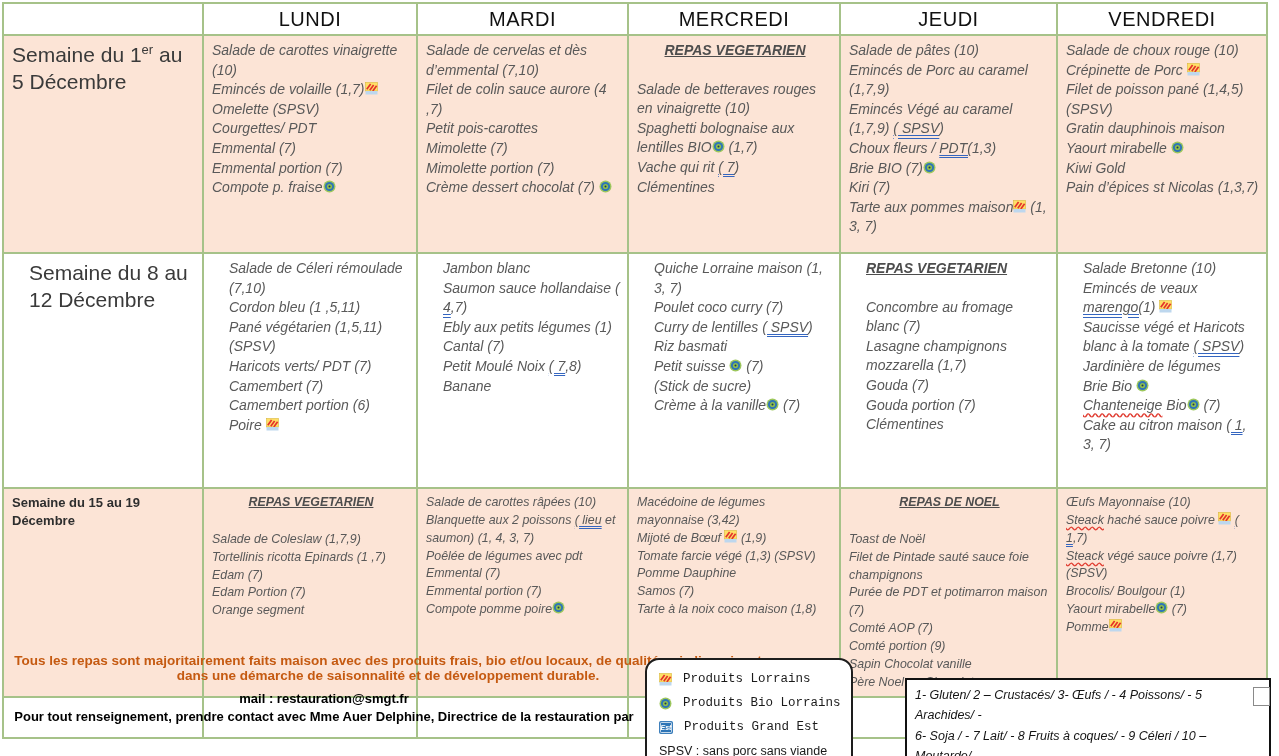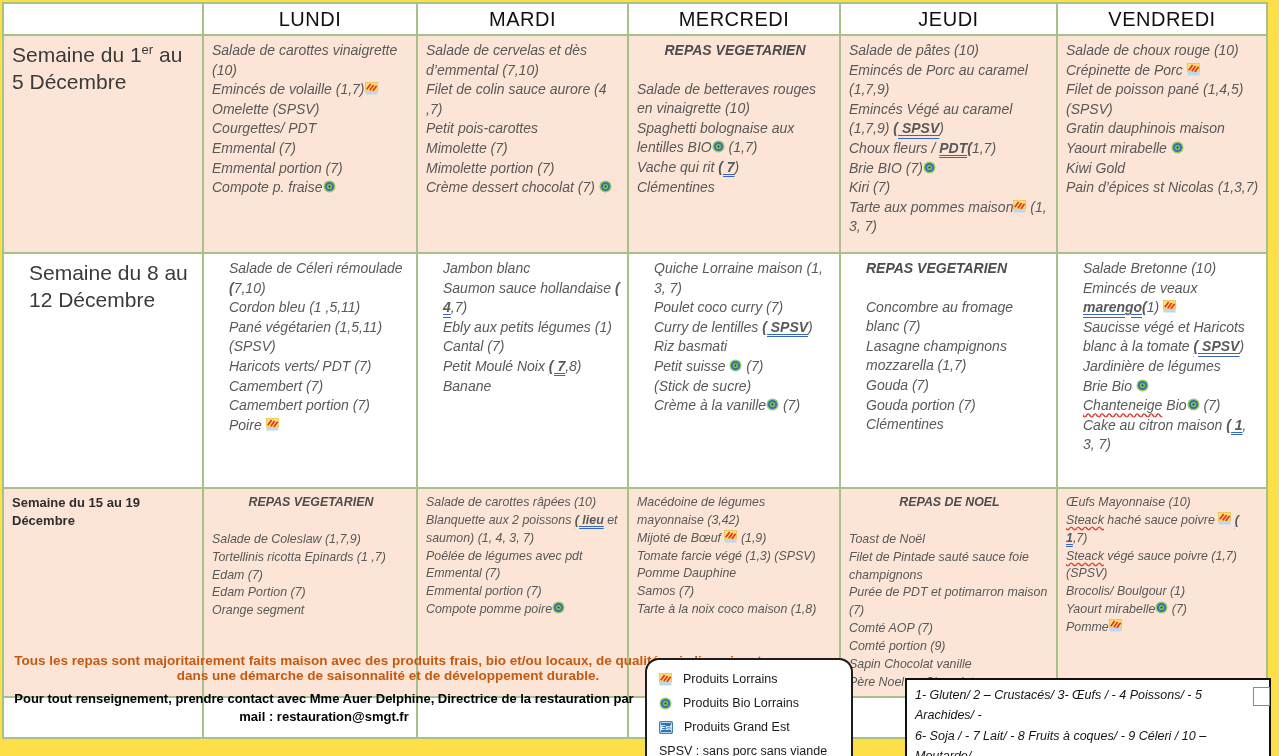--- a/index.html
+++ b/index.html
@@ -1,56 +1,56 @@
 <!DOCTYPE html>
 <html><head>
 <meta charset="utf-8">
 <style>
   html,body{margin:0;padding:0;background:#e9e9e9;}
-  .page{position:relative;width:1279px;height:756px;background:#fde047;overflow:hidden;
+  .page{position:relative;width:1279px;height:756px;background:#ffffff;overflow:hidden;
         font-family:"Liberation Sans",sans-serif;}
 
   table.menu{border-collapse:collapse;position:absolute;left:2px;top:2px;table-layout:fixed;}
   table.menu td{border:2px solid #A6C289;vertical-align:top;padding:5px 6px 4px 8px;overflow:hidden;}
 
   tr.r-head td{height:26px;vertical-align:middle;text-align:center;padding:2px;
                font-size:20px;letter-spacing:.5px;color:#101010;background:#fff;}
   tr.r-w0 td{height:207px;background:#FCE4D6;}
   tr.r-w1 td{height:224px;background:#ffffff;padding-left:25px;}
   tr.r-w2 td{height:182px;background:#FCE4D6;}
   tr.r-bottom td{height:30px;background:#ffffff;}
 
   td.week-label{font-size:21px;color:#3a3a3a;line-height:1.3;padding-top:7px;}
   td.week-label sup{font-size:13px;}
   tr.r-w2 td.week-label{font-size:13px;font-weight:bold;color:#2e2e2e;line-height:1.35;}
 
   td.menu-cell p{margin:0;font-style:italic;color:#595959;font-size:14px;line-height:1.4;}
   tr.r-w2 td.menu-cell p{font-size:12.4px;line-height:1.44;}
-  td.menu-cell p.hd{font-weight:bold;text-align:center;color:#4d4d4d;}
+  td.menu-cell p.hd{font-weight:bold;text-decoration:underline;text-align:center;color:#4d4d4d;}
   td.menu-cell p.hd.left{text-align:left;}
   td.menu-cell p.mb{margin-bottom:19px;}
 
-  .u-b{text-decoration-line:underline;text-decoration-style:double;text-decoration-color:#3465BF;text-underline-offset:2px;font-weight:bold;}
+  .u-b{text-decoration-line:underline;text-decoration-style:double;text-decoration-color:#3465BF;text-underline-offset:2px;}
   .u-r{text-decoration-line:underline;text-decoration-style:wavy;text-decoration-color:#E03C31;text-underline-offset:2px;}
 
   .icon{display:inline-block;vertical-align:-1px;line-height:0;}
 
   .banner{position:absolute;left:2px;top:653px;width:772px;z-index:5;text-align:center;
           color:#C55A11;font-weight:bold;font-size:13.5px;line-height:1.12;}
 
   .contact{position:absolute;left:0;top:690px;width:648px;text-align:center;
            font-size:13px;font-weight:600;color:#000;line-height:1.35;}
   .note{position:absolute;left:60px;top:758px;width:620px;text-align:center;
         font-size:13px;font-weight:600;color:#000;}
 
   .legend-box{position:absolute;left:645px;top:658px;width:188px;height:108px;z-index:6;
               background:#fff;border:2px solid #1d1d1d;border-radius:14px;padding:12px 4px 0 12px;}
   .legend-item{display:flex;align-items:center;gap:9px;margin-bottom:10px;
                font-size:12.5px;color:#1a1a1a;}
-  .legend-item .lab{padding-left:2px;}
+  .legend-item .lab{padding-left:2px;font-family:Liberation Mono, monospace;}
   .legend-foot{font-size:12.5px;color:#1a1a1a;margin-top:1px;}
 
   .allergen-box{position:absolute;left:905px;top:678px;width:346px;z-index:6;background:#fff;
                 border:2px solid #111;padding:5px 8px 6px 8px;font-style:italic;
                 font-size:12.5px;line-height:1.62;color:#141414;}
   .handle{position:absolute;left:1253px;top:687px;width:15px;height:17px;z-index:7;
           background:#fff;border:1px solid #8a8a8a;}
 </style>
 </head>
 <body>
@@ -119,21 +119,21 @@
                   <circle cx="6.5" cy="6.5" r="2.6" fill="#8FBF4D"></circle>
                   <circle cx="6.5" cy="6.5" r="1" fill="#17375E"></circle>
                 </svg></span><span> (1,7)</span></p>
             <p><span>Vache qui rit </span><span class="u-b">( 7</span><span>)</span></p>
             <p><span>Clémentines</span></p>
           </td>
           <td class="menu-cell">
             <p><span>Salade de pâtes (10)</span></p>
             <p><span>Emincés de Porc au caramel (1,7,9)</span></p>
             <p><span>Emincés Végé au caramel (1,7,9) </span><span class="u-b">( SPSV</span><span>)</span></p>
-            <p><span>Choux fleurs / </span><span class="u-b">PDT(</span><span>1,7)</span></p>
+            <p><span>Choux fleurs / </span><span class="u-b">PDT(</span><span>1,3)</span></p>
             <p><span>Brie BIO (7)</span><span class="icon"><svg width="13" height="13" viewBox="0 0 13 13">
                   <circle cx="6.5" cy="6.5" r="6" fill="#9DC75C"></circle>
                   <circle cx="6.5" cy="6.5" r="4.6" fill="#2E75B6"></circle>
                   <circle cx="6.5" cy="6.5" r="2.6" fill="#8FBF4D"></circle>
                   <circle cx="6.5" cy="6.5" r="1" fill="#17375E"></circle>
                 </svg></span></p>
             <p><span>Kiri (7)</span></p>
             <p><span>Tarte aux pommes maison</span><span class="icon"><svg width="13" height="13" viewBox="0 0 13 13">
                   <rect x="0.5" y="0.5" width="12" height="8.5" fill="#FFDF66" stroke="#D9B83C" stroke-width="0.6"></rect>
                   <line x1="1.8" y1="7.2" x2="5.6" y2="2" stroke="#E4322B" stroke-width="1.7"></line>
@@ -164,21 +164,21 @@
           </td>
         </tr>
         <tr class="r-w1">
           <td class="week-label"><span>Semaine du 8 au 12 Décembre</span></td>
           <td class="menu-cell">
             <p><span>Salade de Céleri rémoulade </span><span class="u-b">(</span><span>7,10)</span></p>
             <p><span>Cordon bleu (1 ,5,11)</span></p>
             <p><span>Pané végétarien (1,5,11) (SPSV)</span></p>
             <p><span>Haricots verts/ PDT (7)</span></p>
             <p><span>Camembert (7)</span></p>
-            <p><span>Camembert portion (7)</span></p>
+            <p><span>Camembert portion (6)</span></p>
             <p><span>Poire </span><span class="icon"><svg width="13" height="13" viewBox="0 0 13 13">
                   <rect x="0.5" y="0.5" width="12" height="8.5" fill="#FFDF66" stroke="#D9B83C" stroke-width="0.6"></rect>
                   <line x1="1.8" y1="7.2" x2="5.6" y2="2" stroke="#E4322B" stroke-width="1.7"></line>
                   <line x1="4.8" y1="8.2" x2="8.6" y2="3" stroke="#E4322B" stroke-width="1.7"></line>
                   <line x1="7.8" y1="9" x2="11.6" y2="3.8" stroke="#E4322B" stroke-width="1.7"></line>
                   <rect x="0.5" y="9" width="12" height="3.5" fill="#BDD7EE"></rect>
                 </svg></span></p>
           </td>
           <td class="menu-cell">
             <p><span>Jambon blanc</span></p>
@@ -321,22 +321,22 @@
           <td></td>
           <td></td>
           <td></td>
         </tr>
       </tbody>
   </table>
 
   <div class="banner">Tous les repas sont majoritairement faits maison avec des produits frais, bio et/ou locaux, de qualité qui s’inscrivent dans une démarche de saisonnalité et de développement durable.</div>
 
   <div class="contact">
+    <div>mail : restauration@smgt.fr</div>
     <div>Pour tout renseignement, prendre contact avec Mme Auer Delphine, Directrice de la restauration par</div>
-    <div>mail : restauration@smgt.fr</div>
   </div>
   <div class="note">-Menu sous réserve de modifications pour impératifs techniques-</div>
 
   <div class="legend-box">
     <div>
         <div class="legend-item">
           <span class="icon"><svg width="13" height="13" viewBox="0 0 13 13">
               <rect x="0.5" y="0.5" width="12" height="8.5" fill="#FFDF66" stroke="#D9B83C" stroke-width="0.6"></rect>
               <line x1="1.8" y1="7.2" x2="5.6" y2="2" stroke="#E4322B" stroke-width="1.7"></line>
               <line x1="4.8" y1="8.2" x2="8.6" y2="3" stroke="#E4322B" stroke-width="1.7"></line>

